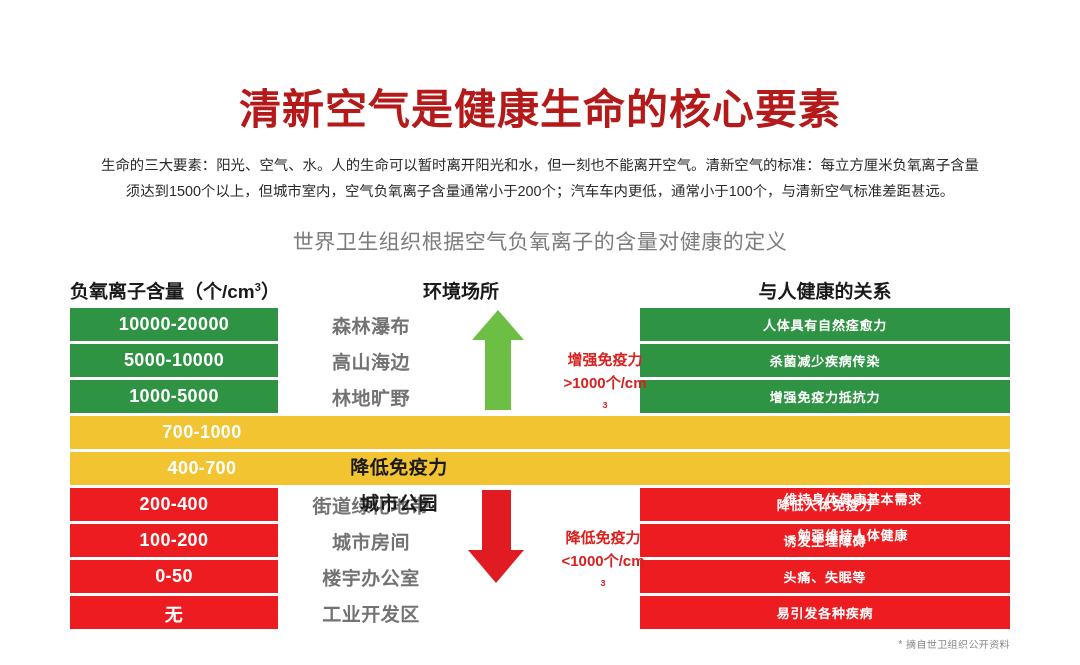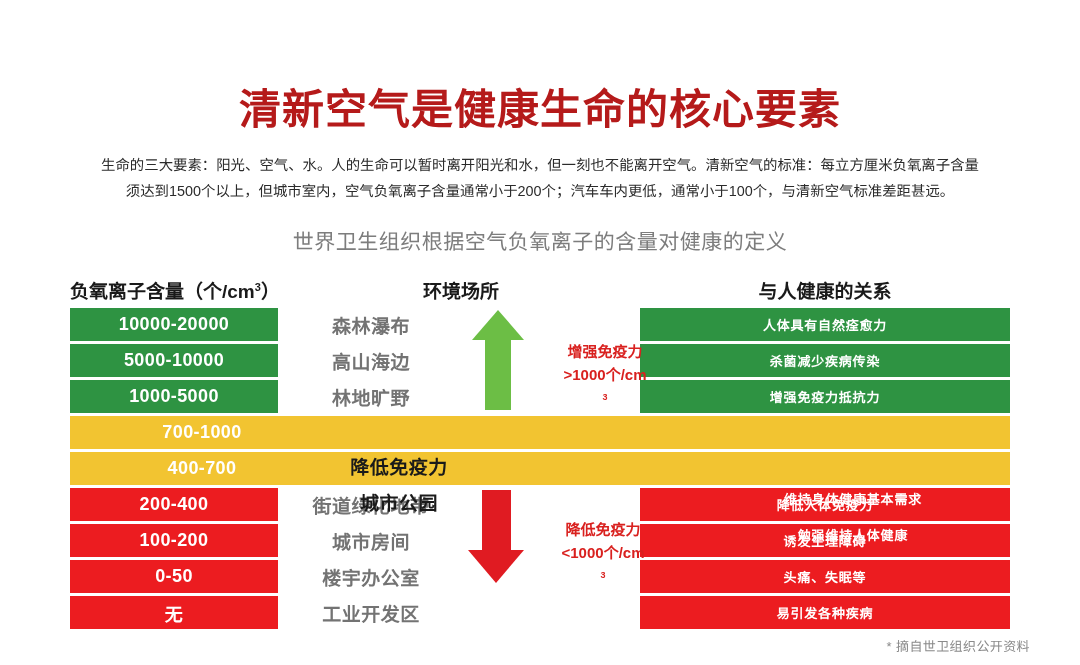--- a/index.html
+++ b/index.html
@@ -208,37 +208,37 @@
   }
 
   .note {
     position: absolute;
     width: 150px;
     text-align: center;
     color: #d9211f;
     font-size: 15px;
     font-weight: bold;
     line-height: 23px;
+    margin-top: 8px;
   }
   .note.up   { left: 530px; top: 340px; }
   .note.down { left: 528px; top: 518px; }
   .note sup  { font-size: 9px; vertical-align: super; }
   .note span { display: block; white-space: nowrap; }
 
   
   .footer {
     position: absolute;
     left: 0;
     top: 636px;
     width: 1010px;
     text-align: right;
-    font-size: 13px;
+    font-size: 10px;
     color: #8a8a8a;
     letter-spacing: 0.4px;
-    margin-left: 20px;
   }
 </style>
 </head>
 <body>
 
 <div class="page">
 
   <div class="title">清新空气是健康生命的核心要素</div>
 
   <div class="intro">

